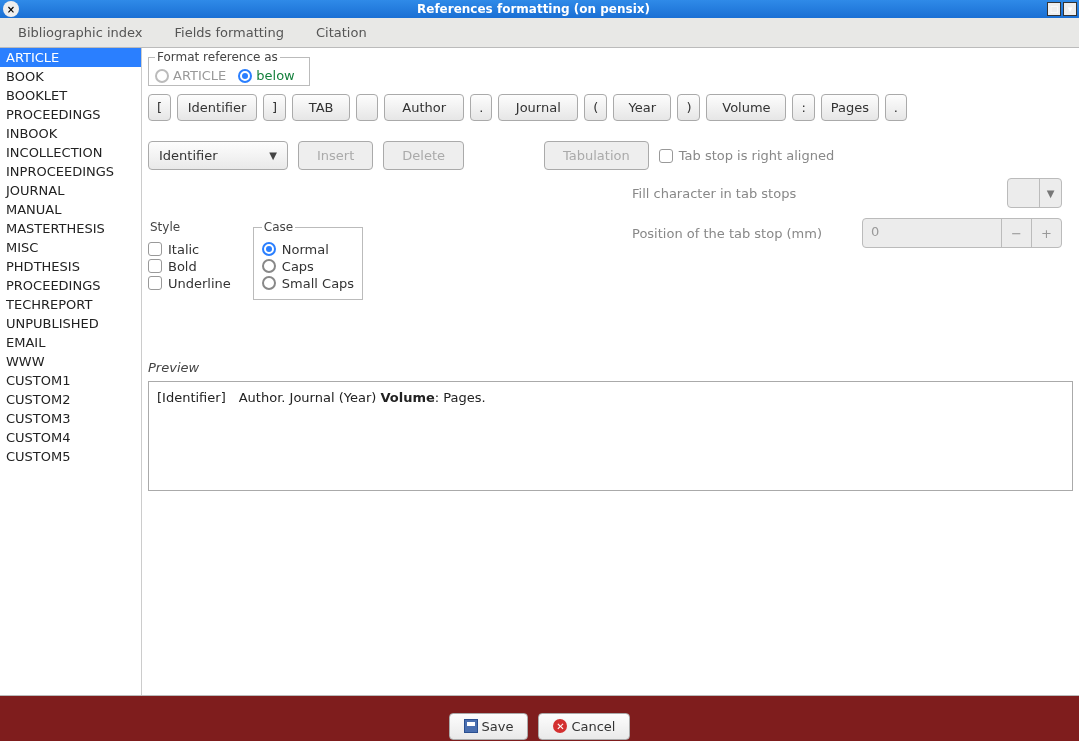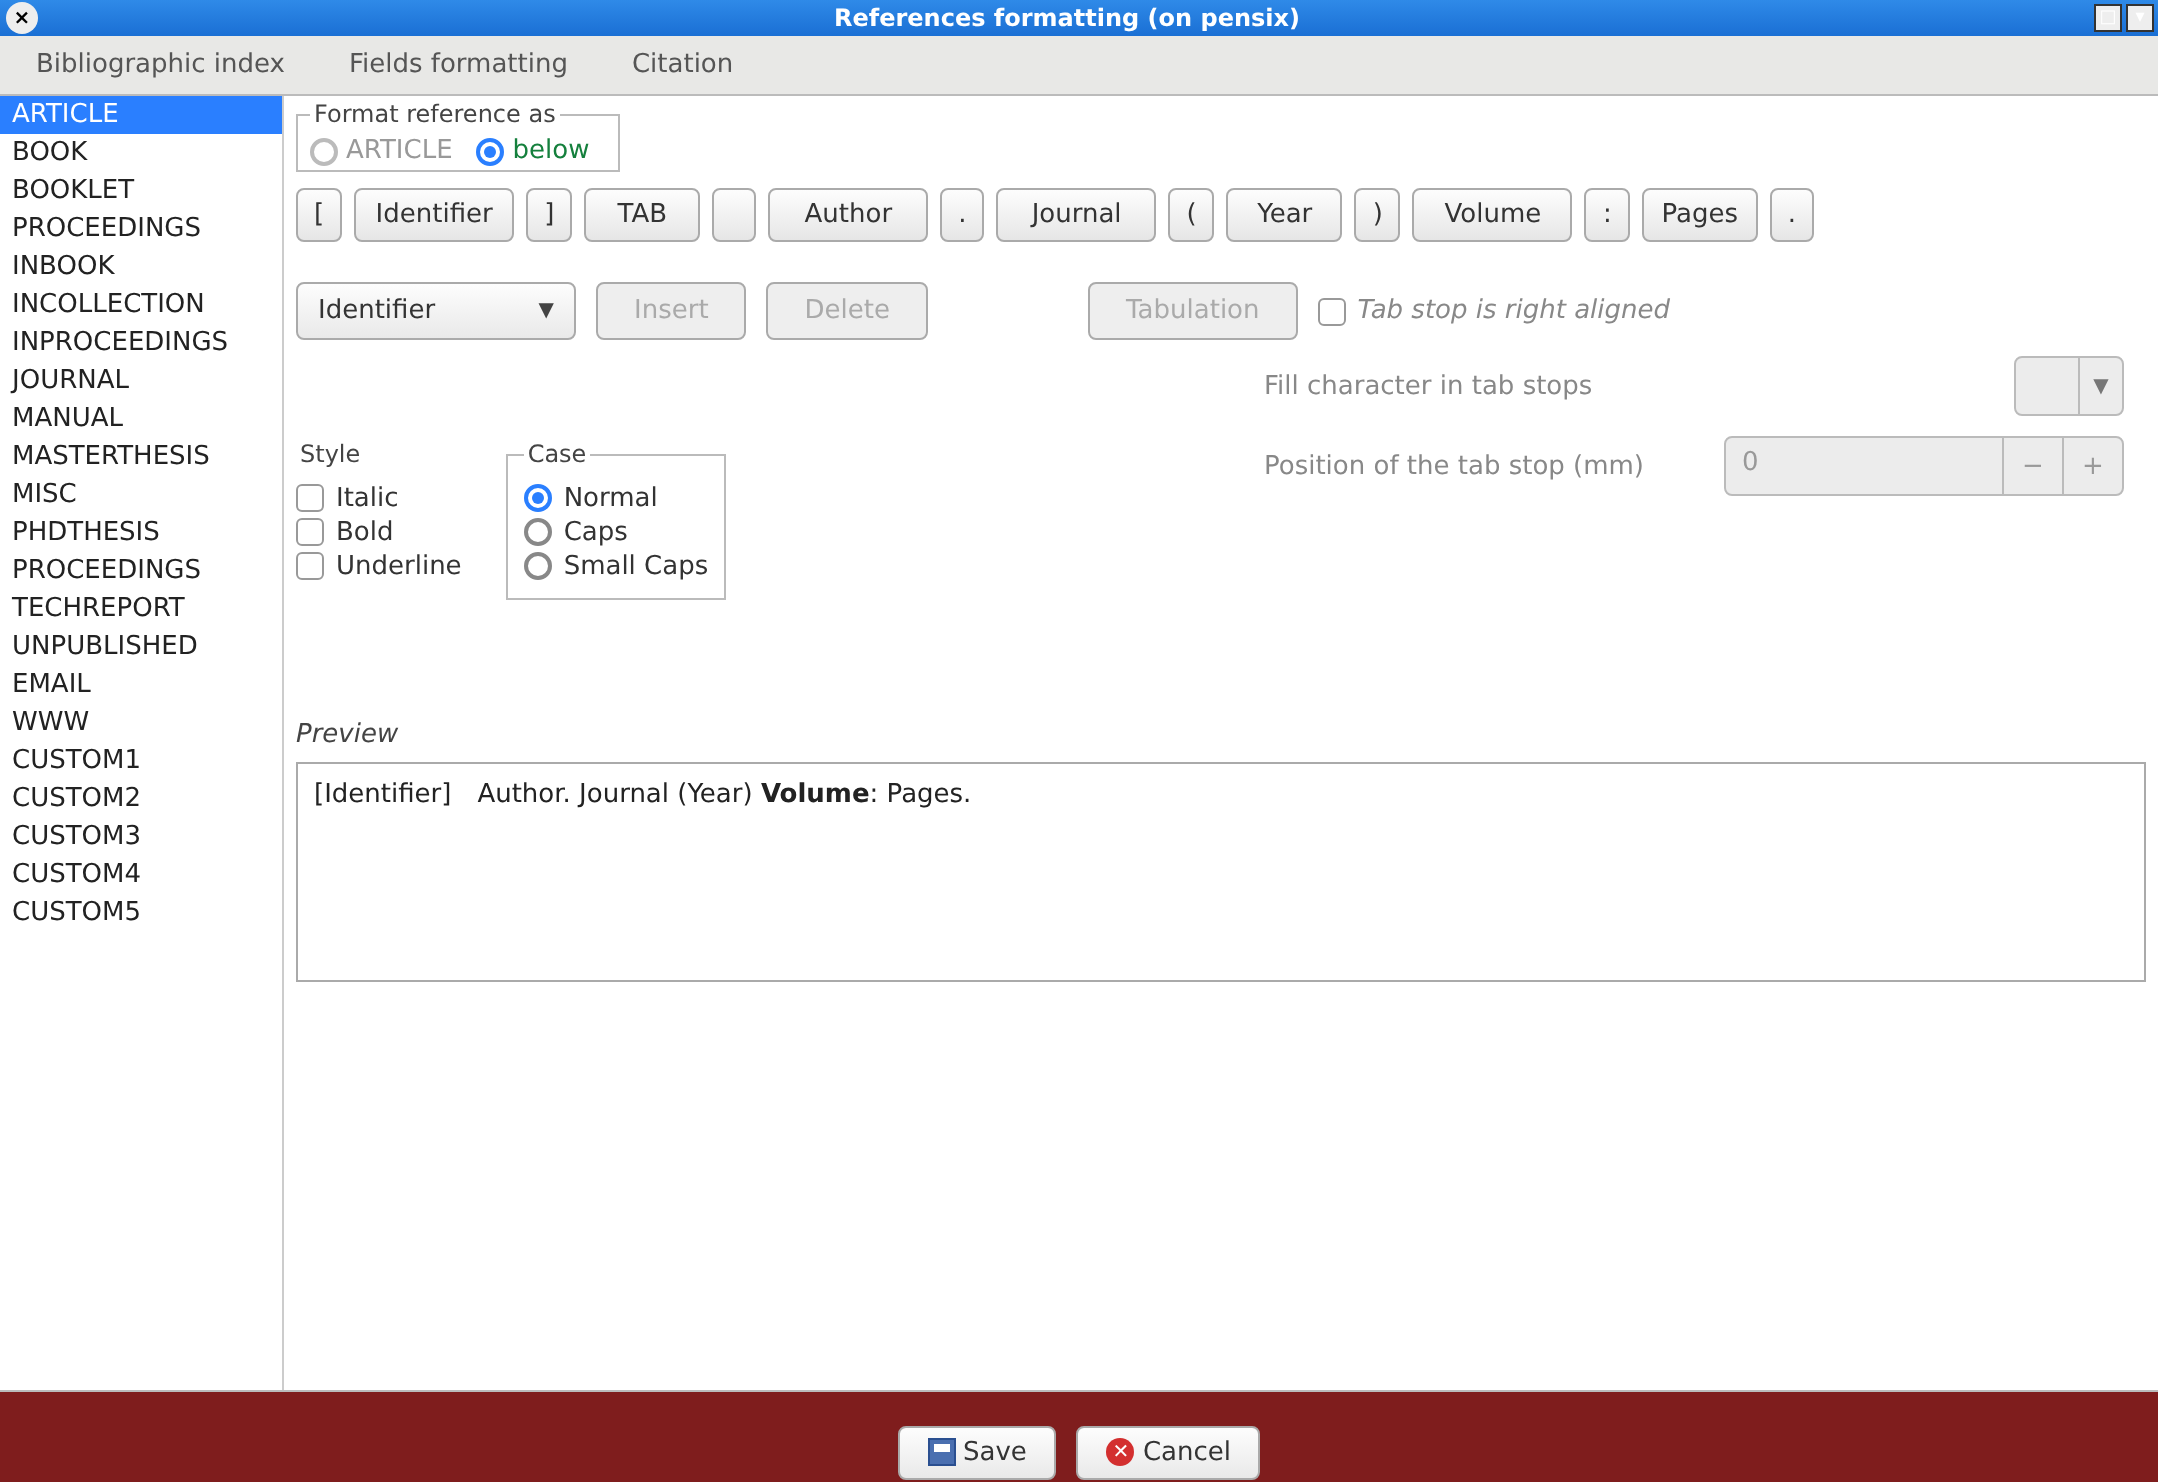--- a/index.html
+++ b/index.html
@@ -322,21 +322,21 @@
 
     <div class="controls-row">
       <div class="combo">
         <span>Identifier</span>
         <span class="arrow">▼</span>
       </div>
       <div class="btn disabled">Insert</div>
       <div class="btn disabled">Delete</div>
       <div style="width:60px"></div>
       <div class="btn disabled">Tabulation</div>
-      <div style="display:flex;align-items:flex-end;gap:6px;color:#888;font-style:italic;">
+      <div style="display:flex;align-items:flex-end;gap:6px;color:#888;">
         <span class="checkbox"></span>
         <span>Tab stop is right aligned</span>
       </div>
     </div>
 
     <div class="right-opts">
       <div style="height:42px"></div>
       <div class="opt-row">
         <span class="lbl">Fill character in tab stops</span>
         <div class="small-combo">

